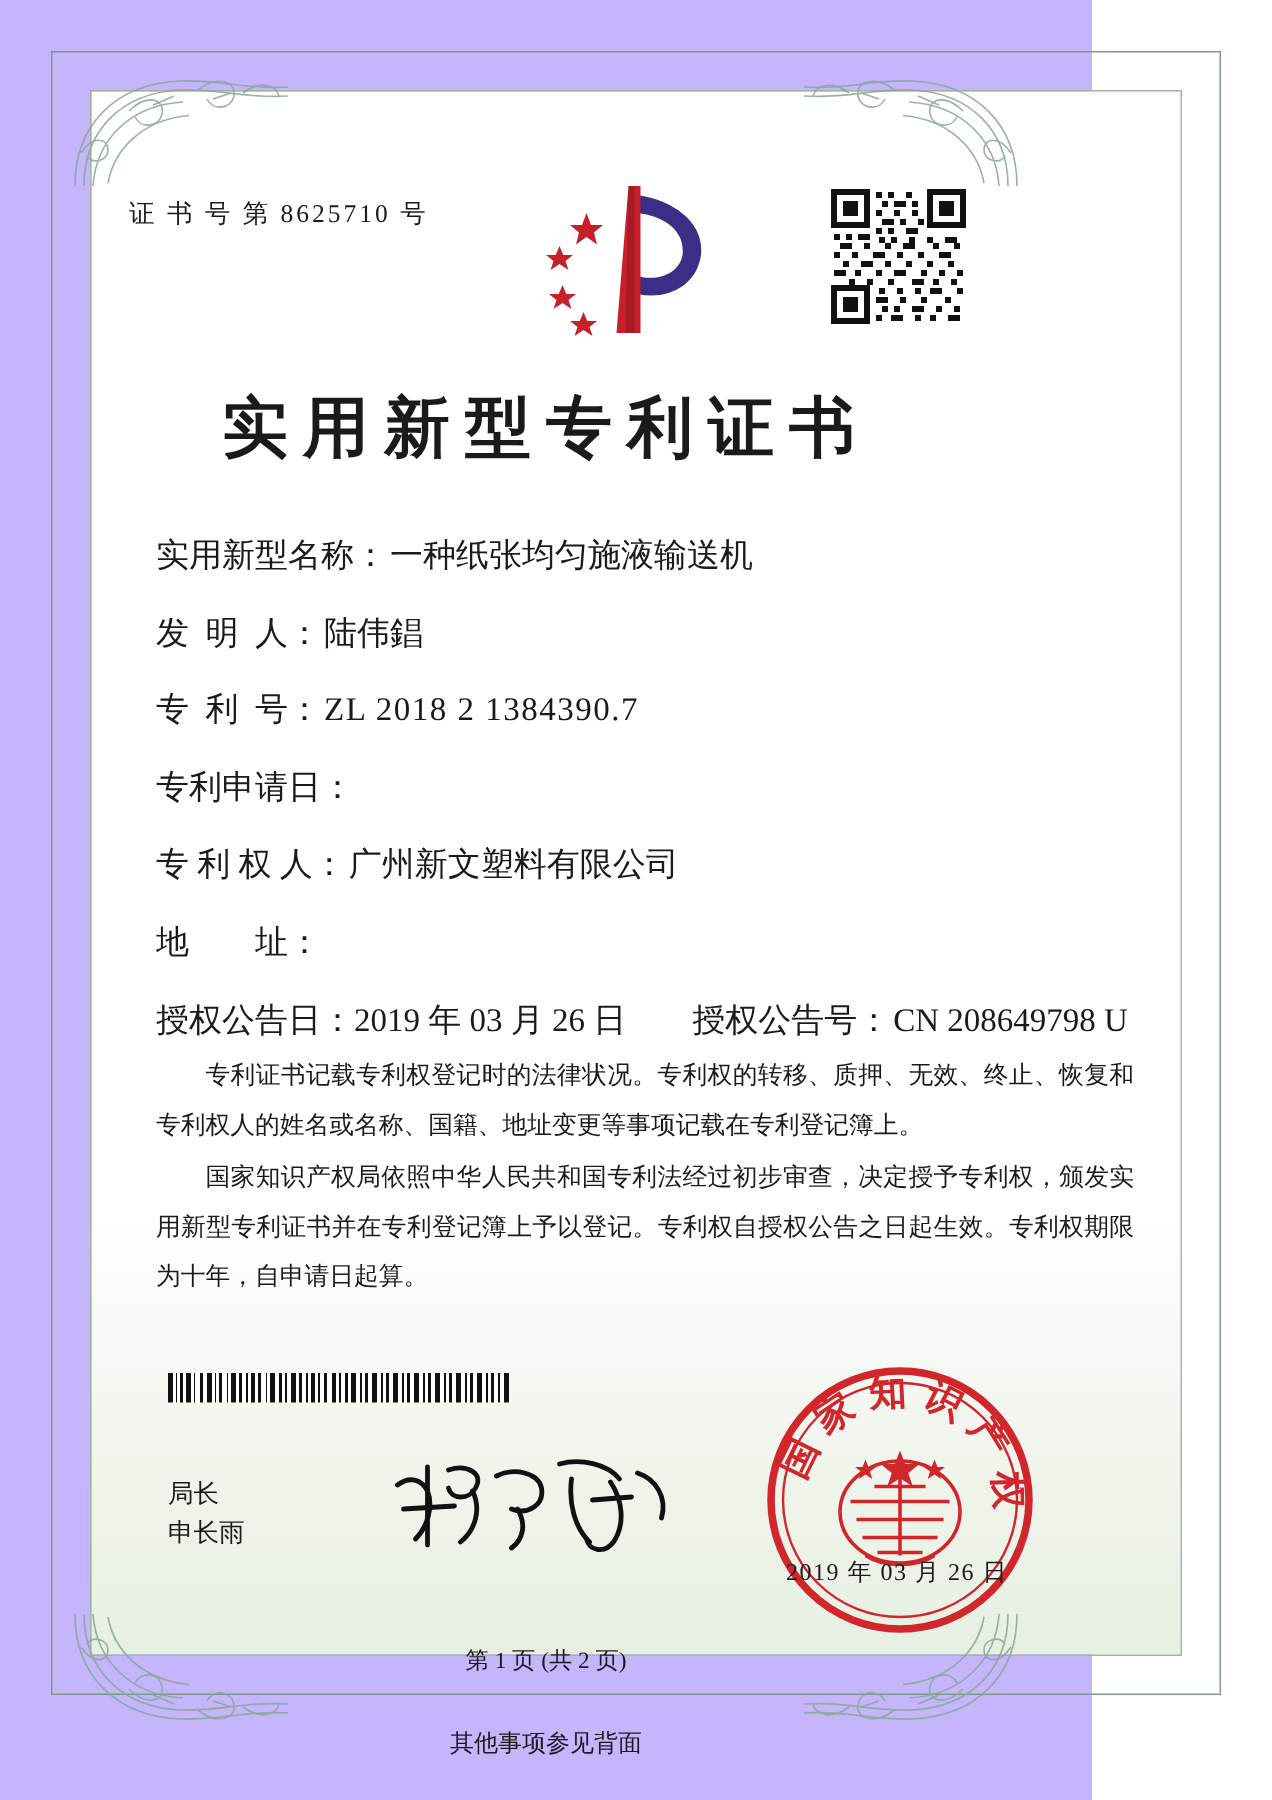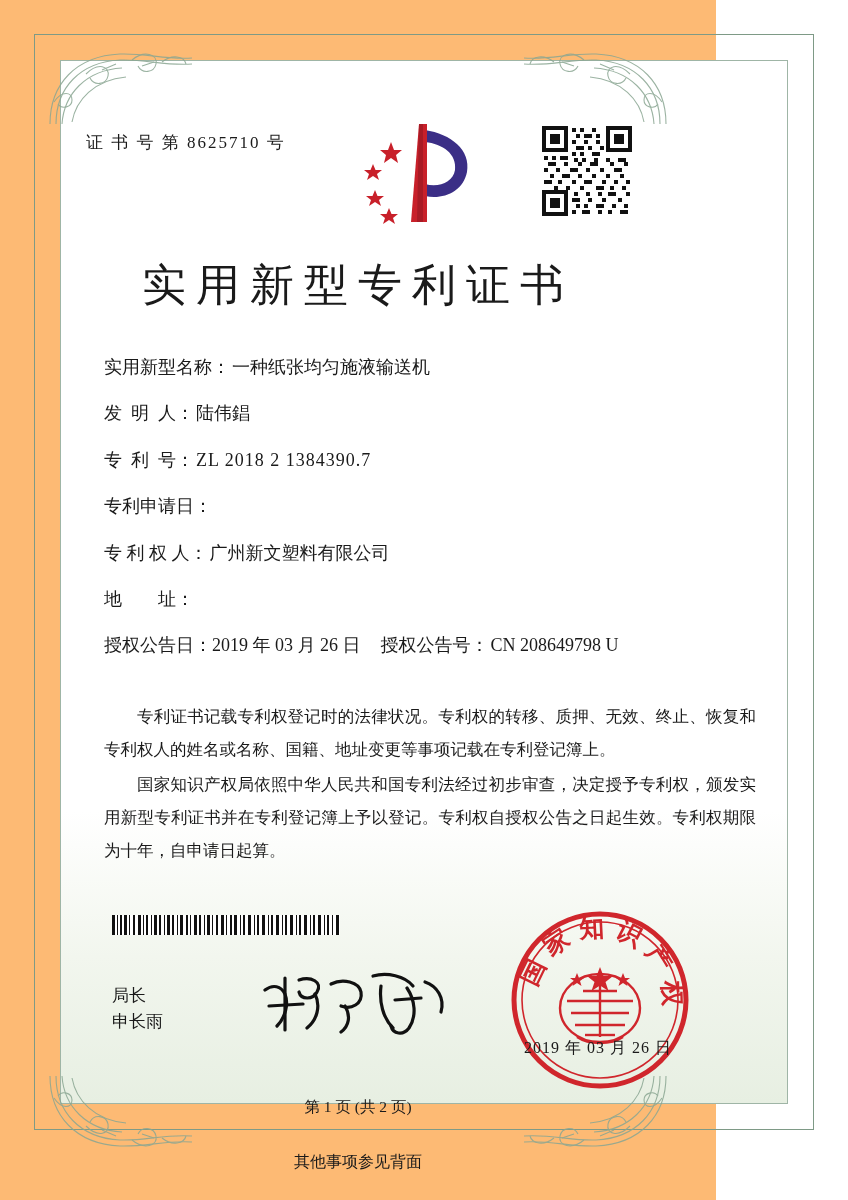--- a/index.html
+++ b/index.html
@@ -15,21 +15,22 @@
     position: relative;
     overflow: hidden;
   }
 
   
   .page {
     position: absolute;
     left: 0; top: 0;
     width: 716px;
     height: 1200px;
-    background: #fdba74;
+    background: #c4b5fd;
+    padding-left: 12px;
   }
   .border-outer {
     position: absolute;
     left: 34px; top: 34px;
     width: 780px;
     height: 1096px;
     border: 1px solid #7e9a86;
     box-sizing: border-box;
   }
   .border-inner {
@@ -72,48 +73,48 @@
     position: absolute;
     right: 82px; top: 124px;
     width: 94px; height: 94px;
   }
 
   .title {
     position: absolute;
     left: 0; right: 0; top: 256px;
     text-align: center;
     font-size: 44px;
-    font-weight: normal;
+    font-weight: bold;
     letter-spacing: 10px;
     font-family: "Liberation Serif", "DejaVu Serif", serif;
   }
 
   
   .fields {
     position: absolute;
     left: 104px; top: 356px;
     width: 660px;
   }
   .row {
     display: flex;
     align-items: flex-end;
     margin-bottom: 23px;
-    font-size: 18px;
+    font-size: 22px;
     line-height: 1.3;
   }
   .row .lbl {
     white-space: pre;
     flex: 0 0 auto;
   }
   .row .val {
     margin-left: 2px;
     flex: 1 1 auto;
   }
   .row.two-col .seg2 {
-    margin-left: 20px;
+    margin-left: 44px;
     white-space: nowrap;
   }
   .mono-num { font-family: "Liberation Serif", serif; letter-spacing: 1px; }
 
   
   .paras {
     position: absolute;
     left: 104px; top: 700px;
     width: 652px;
     font-size: 16.5px;

